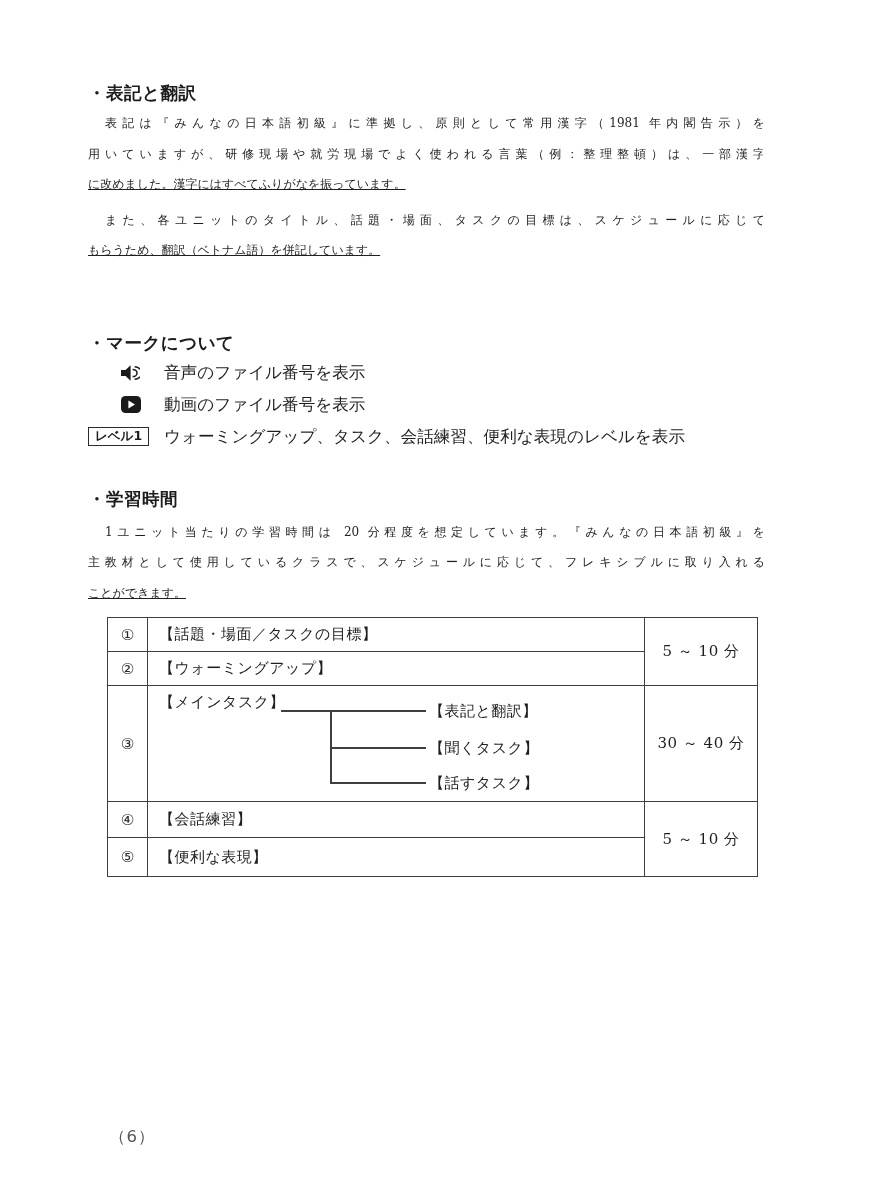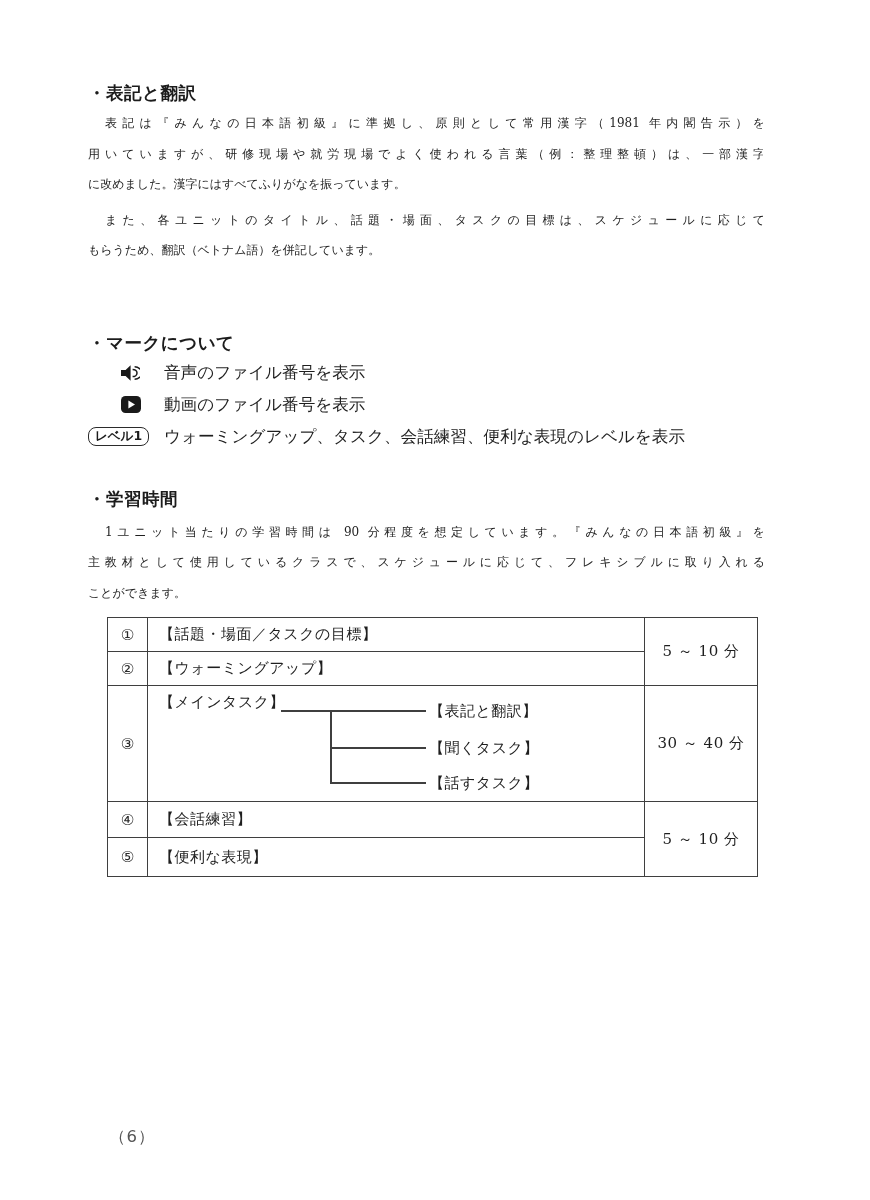--- a/index.html
+++ b/index.html
@@ -36,20 +36,21 @@
   }
   .jp-line {
     line-height: 30.5px;
     text-align: justify;
     text-align-last: justify;
     white-space: nowrap;
   }
   .jp-line.last {
     text-align: left;
     text-align-last: auto;
+    text-decoration: underline;
   }
   .jp-line.indent {
     text-indent: 17px;
   }
   .para1 { margin-top: 2px; }
   .para2 { margin-top: 5px; }
   .marks-heading { margin-top: 64px; }
   .marks-list { margin-top: 1px; }
   .mark-row {
     display: flex;
@@ -61,21 +62,21 @@
   .mark-icon-cell {
     width: 76px;
     flex: 0 0 76px;
     display: flex;
     align-items: center;
   }
   .mark-icon-cell.centered { justify-content: flex-start; padding-left: 33px; box-sizing: border-box; }
   .level-badge {
     display: inline-block;
     border: 1.6px solid #2b2b2b;
-    border-radius: 8px;
+    border-radius: 0;
     padding: 0 6px;
     height: 17px;
     line-height: 16px;
     font-family: "DejaVu Sans", "Liberation Sans", sans-serif;
     font-weight: bold;
     font-size: 12.5px;
     color: #1c1c1c;
     white-space: nowrap;
   }
   .study-heading { margin-top: 33px; }
@@ -195,21 +196,21 @@
       <div class="mark-row">
         <span class="mark-icon-cell">
           <span class="level-badge">レベル1</span>
         </span>
         <span>ウォーミングアップ、タスク、会話練習、便利な表現のレベルを表示</span>
       </div>
     </div>
 
     <div class="section-heading study-heading">・学習時間</div>
     <div class="para study-para">
-      <div class="jp-line indent">1ユニット当たりの学習時間は 90 分程度を想定しています。『みんなの日本語初級』を</div>
+      <div class="jp-line indent">1ユニット当たりの学習時間は 20 分程度を想定しています。『みんなの日本語初級』を</div>
       <div class="jp-line">主教材として使用しているクラスで、スケジュールに応じて、フレキシブルに取り入れる</div>
       <div class="jp-line last">ことができます。</div>
     </div>
 
     <table class="schedule-table">
       <colgroup>
         <col style="width:40px">
         <col style="width:497px">
         <col style="width:113px">
       </colgroup>

